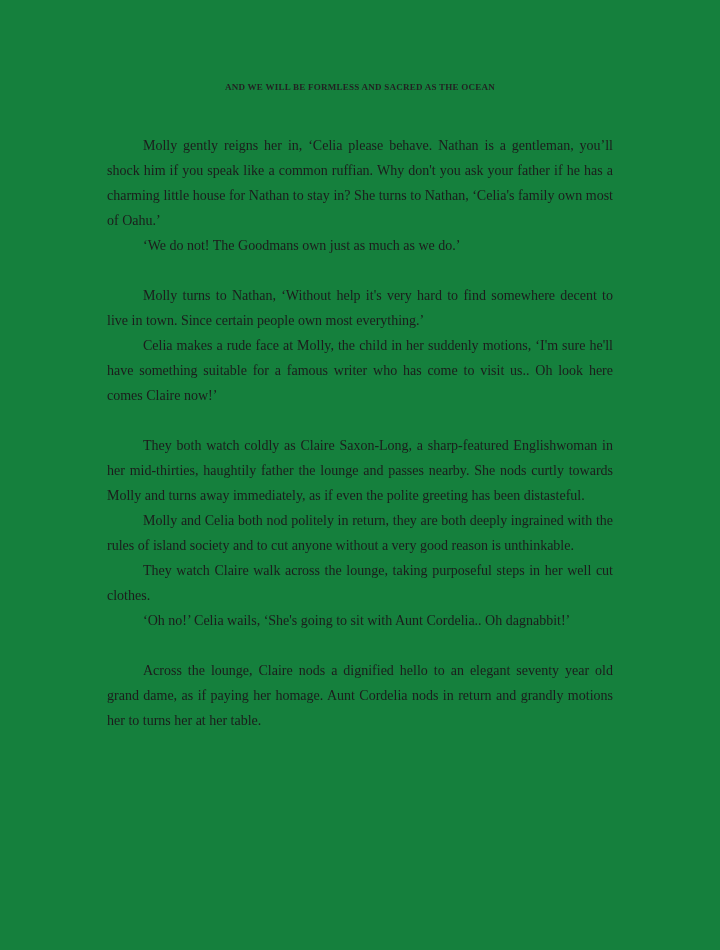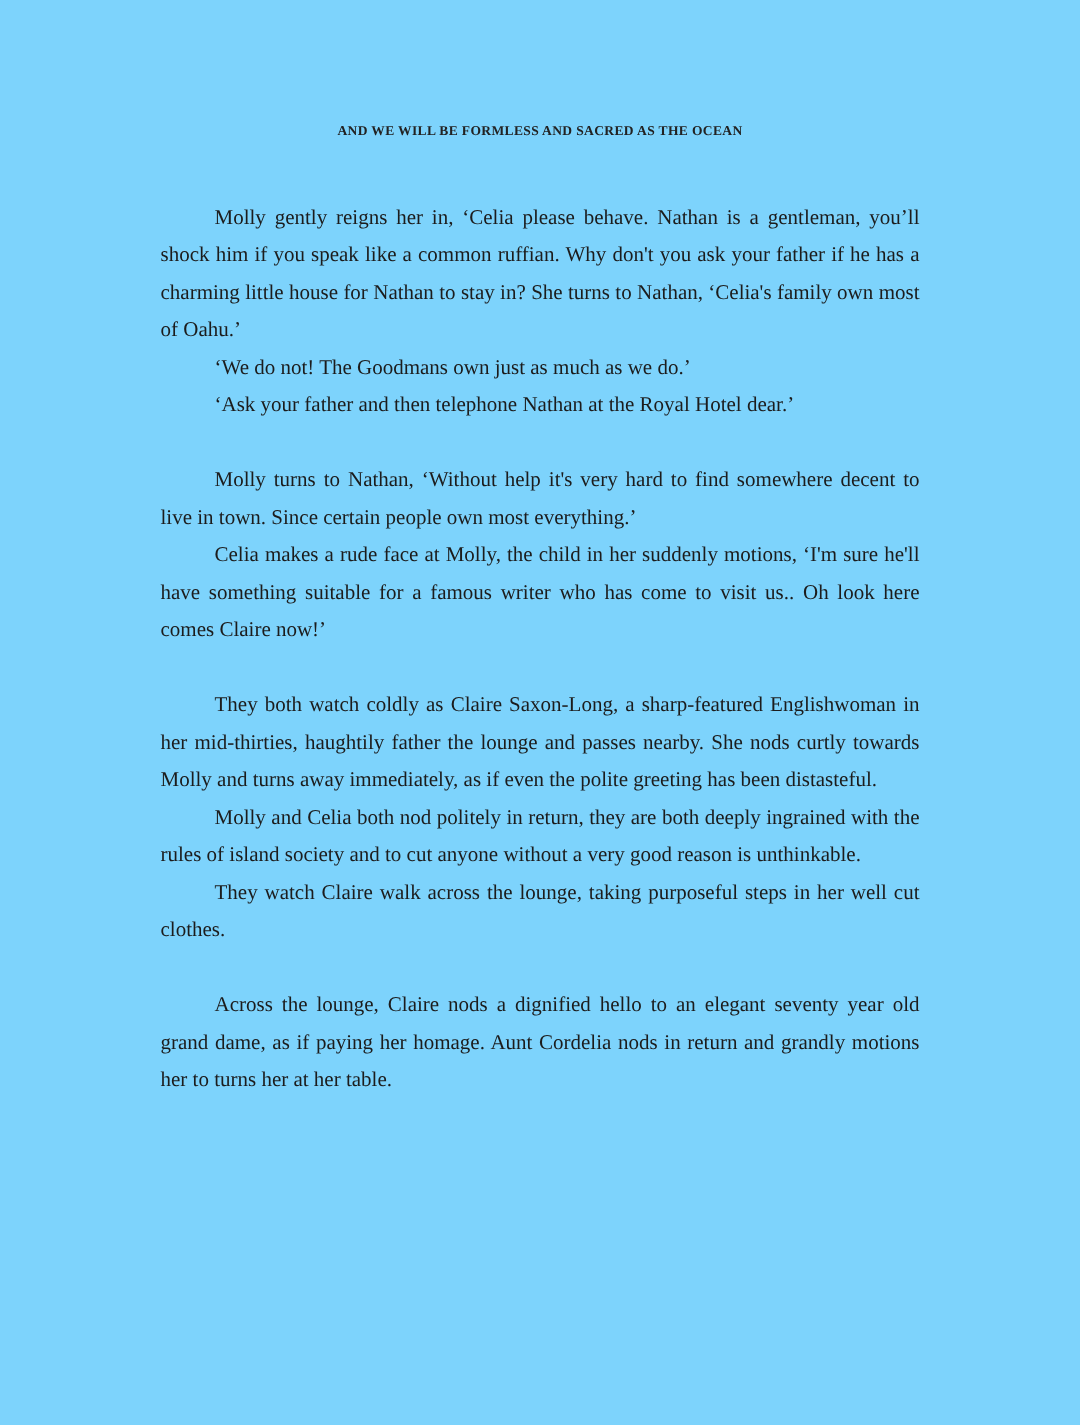--- a/index.html
+++ b/index.html
@@ -11,21 +11,21 @@
     width: 720px;
     height: 950px;
     overflow: hidden;
     font-family: "Liberation Serif", "DejaVu Serif", serif;
     color: #1c1c1c;
   }
   .page {
     position: relative;
     width: 720px;
     height: 950px;
-    background: #7dd3fc;
+    background: #15803d;
   }
   .running-header {
     position: absolute;
     top: 82px;
     left: 107px;
     width: 506px;
     text-align: center;
     font-size: 9px;
     font-weight: bold;
     letter-spacing: 0.25px;
@@ -51,21 +51,21 @@
   }
 </style>
 </head>
 <body>
 
 <div class="page">
   <div class="running-header">AND WE WILL BE FORMLESS AND SACRED AS THE OCEAN</div>
   <div class="body-text">
       <p>Molly gently reigns her in, ‘Celia please behave. Nathan is a gentleman, you’ll shock him if you speak like a common ruffian. Why don't you ask your father if he has a charming little house for Nathan to stay in? She turns to Nathan, ‘Celia's family own most of Oahu.’</p>
       <p>‘We do not! The Goodmans own just as much as we do.’</p>
-      <p>‘Ask your father and then telephone Nathan at the Royal Hotel dear.’</p>
       <p class="gap-before">Molly turns to Nathan, ‘Without help it's very hard to find somewhere decent to live in town. Since certain people own most everything.’</p>
       <p>Celia makes a rude face at Molly, the child in her suddenly motions, ‘I'm sure he'll have something suitable for a famous writer who has come to visit us.. Oh look here comes Claire now!’</p>
       <p class="gap-before">They both watch coldly as Claire Saxon-Long, a sharp-featured Englishwoman in her mid-thirties, haughtily father the lounge and passes nearby. She nods curtly towards Molly and turns away immediately, as if even the polite greeting has been distasteful.</p>
       <p>Molly and Celia both nod politely in return, they are both deeply ingrained with the rules of island society and to cut anyone without a very good reason is unthinkable.</p>
       <p>They watch Claire walk across the lounge, taking purposeful steps in her well cut clothes.</p>
+      <p>‘Oh no!’ Celia wails, ‘She's going to sit with Aunt Cordelia.. Oh dagnabbit!’</p>
       <p class="gap-before">Across the lounge, Claire nods a dignified hello to an elegant seventy year old grand dame, as if paying her homage. Aunt Cordelia nods in return and grandly motions her to turns her at her table.</p>
     </div>
 </div>
 
 </body></html>

